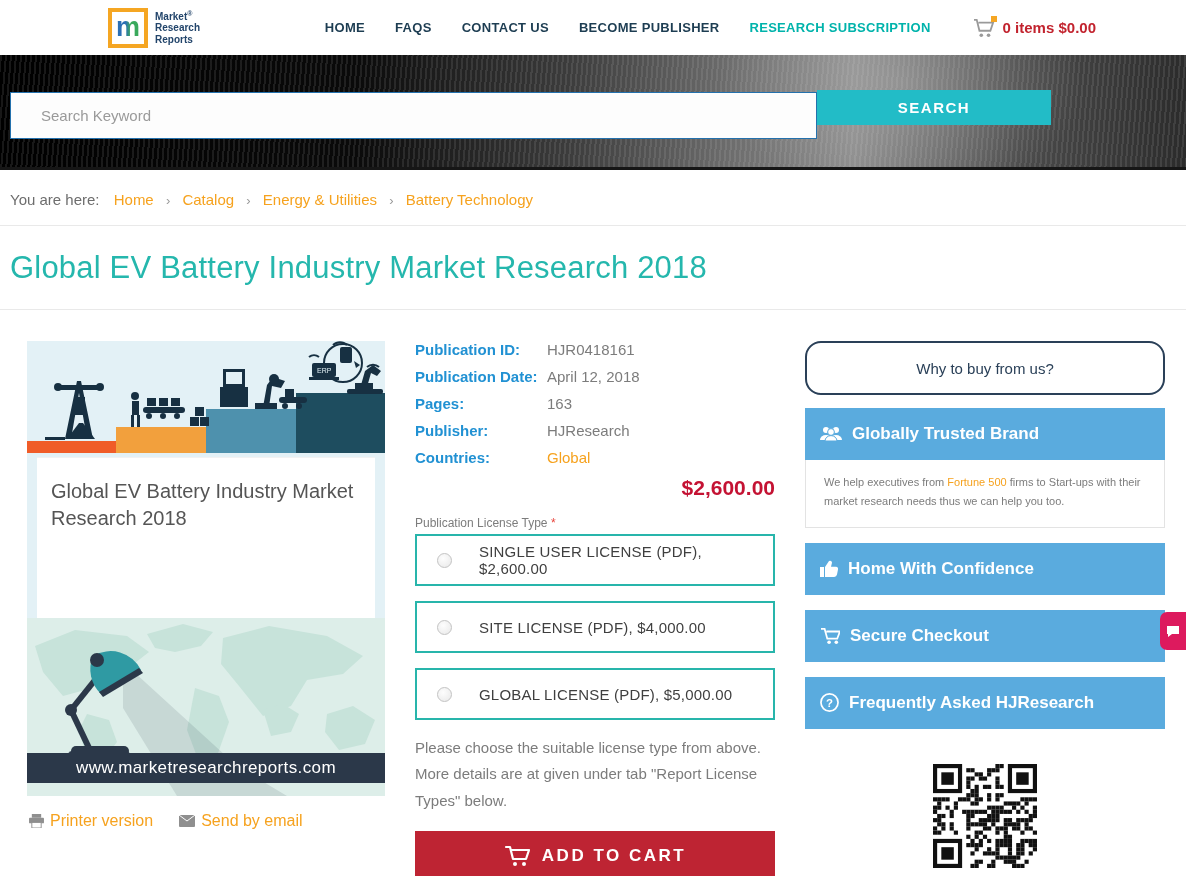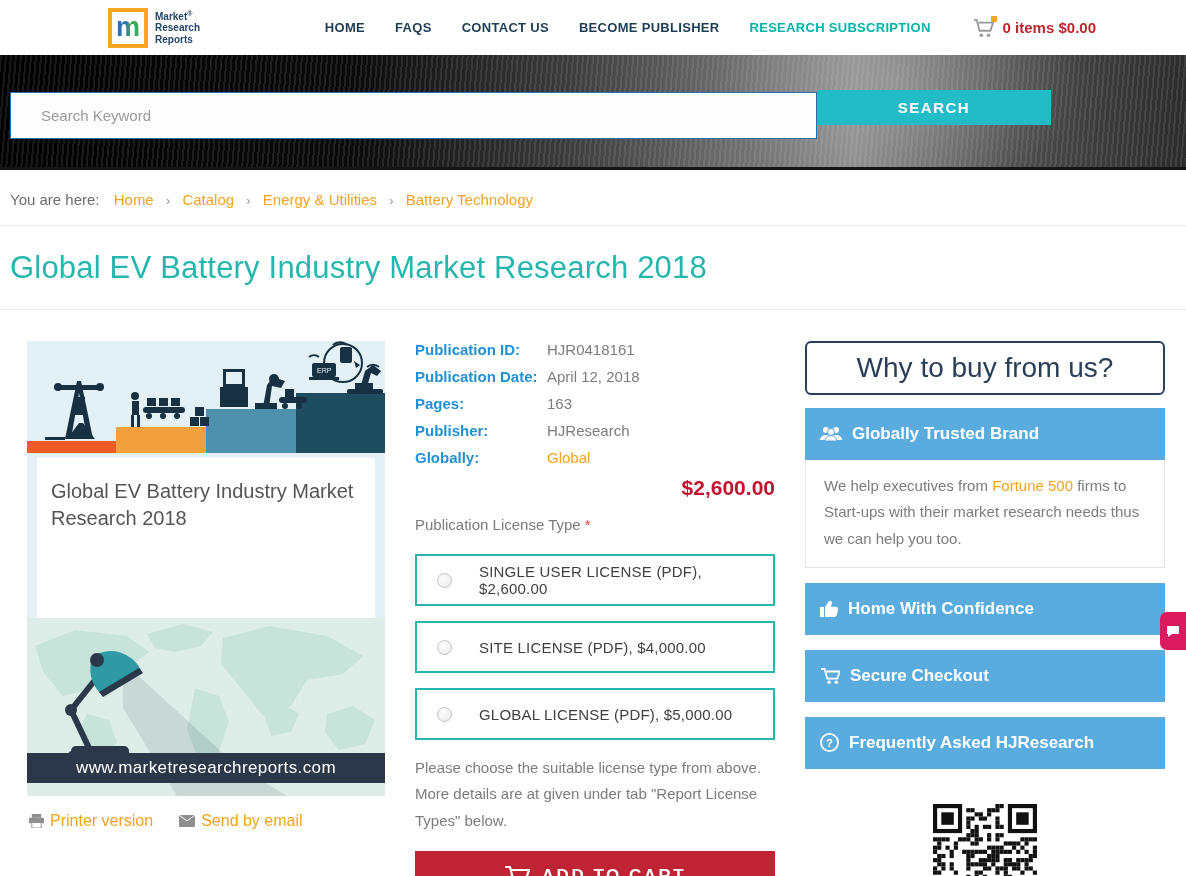--- a/index.html
+++ b/index.html
@@ -83,52 +83,52 @@
     letter-spacing:.4px;
   }
   .action-links { display:flex; gap:26px; margin:16px 0 0 2px; align-items:center; }
   .action-link { display:flex; align-items:center; gap:6px; color:#f6a21e; font-size:16px; cursor:pointer; }
   
   .detail-row { display:flex; margin-bottom:10px; font-size:15px; }
   .detail-label { width:132px; flex:none; color:#2191d3; font-weight:bold; }
   .detail-value { color:#7c7c7c; }
   .detail-value.link { color:#f6a21e; cursor:pointer; }
   .price { text-align:right; color:#c41233; font-size:21px; font-weight:bold; margin:9px 0 16px; }
-  .license-label { color:#7c7c7c; font-size:15px; margin-bottom:21px; }
+  .license-label { color:#7c7c7c; font-size:12px; margin-bottom:4px; }
   .required { color:#e8453c; }
   .license-option {
     border:2px solid #28b5ab; background:#fff; height:52px; display:flex; align-items:center;
     padding-left:20px; gap:27px; margin-bottom:15px; cursor:pointer;
   }
   .radio {
     width:15px; height:15px; border-radius:50%; border:1px solid #c3c3c3; flex:none;
     background:radial-gradient(circle at 40% 35%, #fdfdfd, #e8e8e8);
   }
   .license-text { font-size:15px; color:#3f3f3f; letter-spacing:.2px; }
   .license-note { color:#7c7c7c; font-size:15px; line-height:1.75; margin:0 0 17px; }
   .add-to-cart {
     width:100%; height:50px; border:none; background:#be2433; color:#fff; cursor:pointer;
     font-weight:bold; font-size:17px; letter-spacing:2.5px;
     display:flex; align-items:center; justify-content:center; gap:12px;
     font-family:"Liberation Sans", sans-serif;
   }
   
   .why-box {
-    border:2px solid #2a4058; border-radius:6px; height:54px; margin-bottom:13px;
+    border:2px solid #2a4058; border-radius:16px; height:54px; margin-bottom:13px;
     display:flex; align-items:center; justify-content:center;
-    color:#2a4058; font-size:28px;
+    color:#2a4058; font-size:15px;
   }
   .panel-group { margin-bottom:15px; }
   .panel {
     background:#5aabde; color:#fff; min-height:48px; padding:16px 15px;
     display:flex; align-items:center; gap:10px; font-size:17px; font-weight:bold; cursor:pointer;
   }
   .panel-body {
     border:1px solid #e3e3e3; border-top:none; padding:13px 18px 15px;
-    color:#7c7c7c; font-size:15px; line-height:1.75;
+    color:#7c7c7c; font-size:11px; line-height:1.75;
   }
   .panel-body .link { color:#f6a21e; cursor:pointer; }
   .qr-wrap { display:flex; justify-content:center; margin-top:35px; }
   
   .chat-widget {
     position:absolute; right:0; top:612px; width:26px; height:38px; background:#dd1a5e;
     border-radius:7px 0 0 7px; display:flex; align-items:center; justify-content:center;
     cursor:pointer; z-index:10;
   }
   .icon { display:inline-flex; align-items:center; justify-content:center; flex:none; }
@@ -322,21 +322,21 @@
     </div>
     <div class="detail-row">
       <span class="detail-label">Pages:</span>
       <span class="detail-value">163</span>
     </div>
     <div class="detail-row">
       <span class="detail-label">Publisher:</span>
       <span class="detail-value">HJResearch</span>
     </div>
     <div class="detail-row">
-      <span class="detail-label">Globally:</span>
+      <span class="detail-label">Countries:</span>
       <span class="detail-value link">Global</span>
     </div>
 
     <div class="price">$2,600.00</div>
 
     <div class="license-label">
       <span>Publication License Type</span>
       <span class="required">*</span>
     </div>
 

